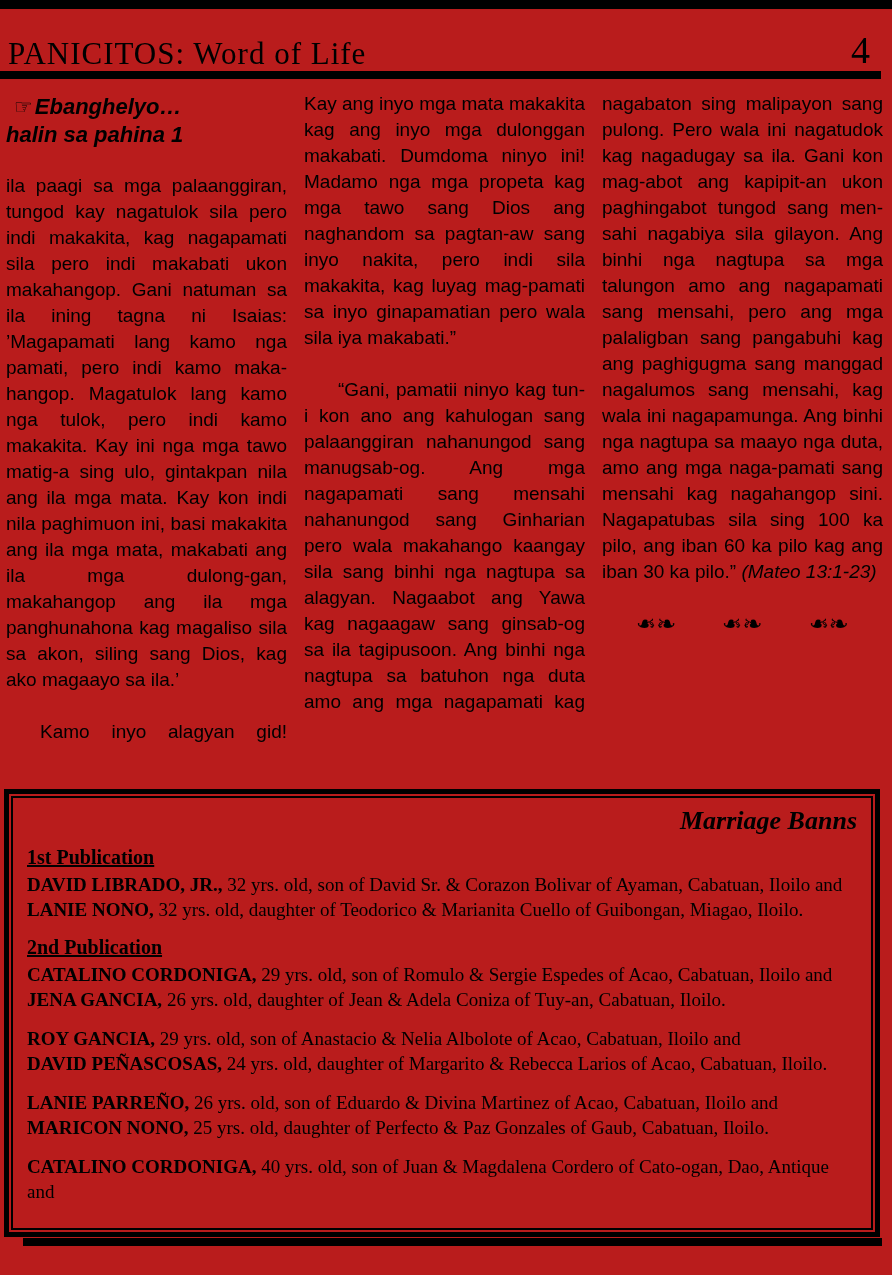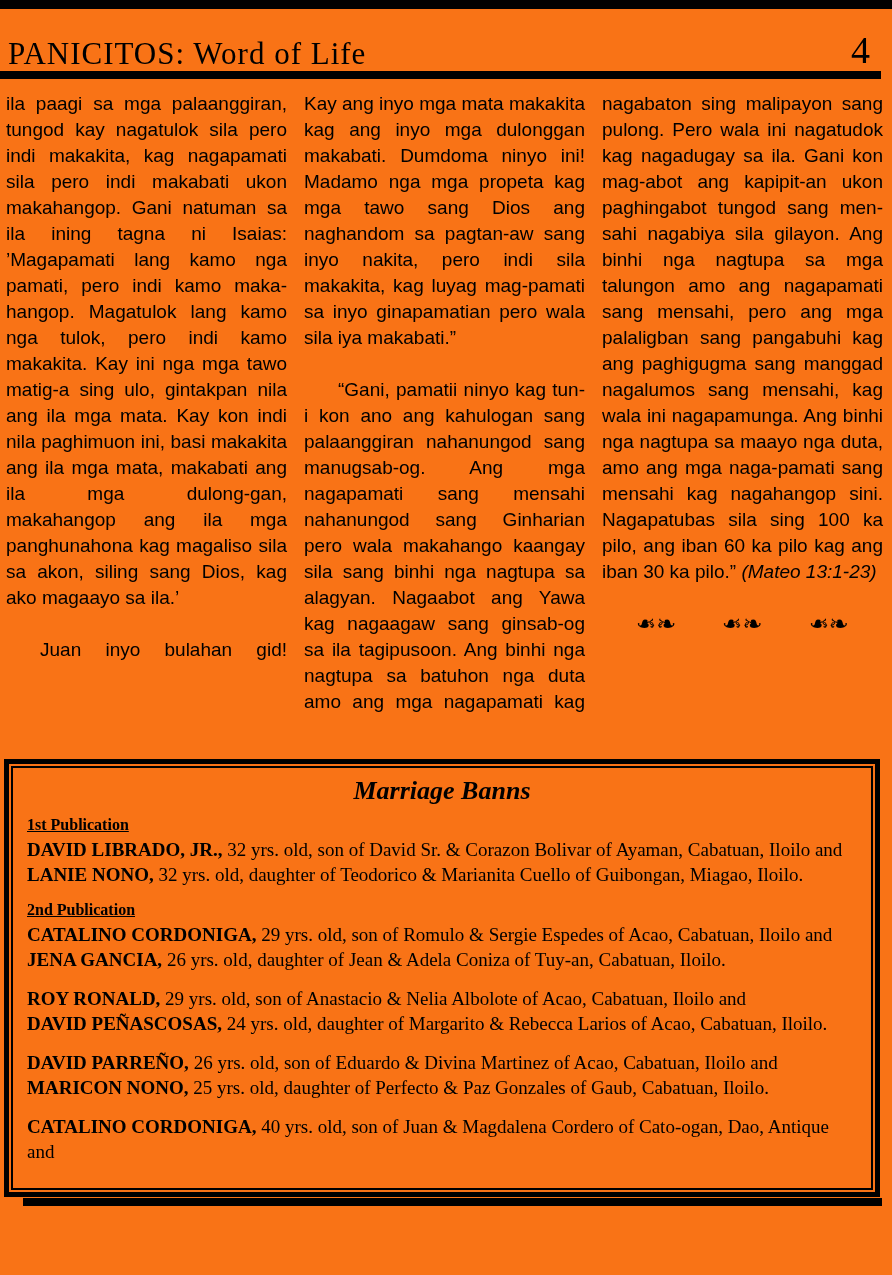--- a/index.html
+++ b/index.html
@@ -1,19 +1,19 @@
 <!DOCTYPE html>
 <html><head>
 <meta charset="utf-8">
 <style>
   html,body{margin:0;padding:0;background:#fff;}
   .page{
     position:relative;
     width:892px;height:1275px;
-    background:#f97316;color:#000;
+    background:#b91c1c;color:#000;
     font-family:"Liberation Sans",sans-serif;
     overflow:hidden;
     box-sizing:border-box;
   }
   .top-bar{height:9px;background:#000;width:100%;}
   .masthead{
     display:flex;justify-content:space-between;align-items:flex-end;
     padding:14px 14px 2px 8px;height:46px;box-sizing:content-box;
   }
   .masthead-title{
@@ -60,26 +60,26 @@
   .banns-outer::after{
     content:"";position:absolute;
     left:14px;right:-7px;bottom:-14px;height:8px;background:#000;
   }
   .banns-inner{
     border:2px solid #000;
     padding:6px 14px 10px 14px;
     font-family:"Liberation Serif",serif;
   }
   .banns-title{
-    text-align:center;font-weight:bold;font-style:italic;
+    text-align:right;font-weight:bold;font-style:italic;
     font-size:26px;margin:2px 0 10px 0;
   }
   .pub-label{
     font-weight:bold;text-decoration:underline;
-    font-size:16px;margin:0 0 3px 0;
+    font-size:20px;margin:0 0 3px 0;
   }
   .pub-label.second{}
   .entry{
     font-size:19px;line-height:25px;
     margin:0 0 14px 0;
   }
 </style>
 </head>
 <body>
 
@@ -89,22 +89,26 @@
 
   <div class="masthead">
     <span class="masthead-title">PANICITOS: Word of Life</span>
     <span class="page-number">4</span>
   </div>
   <div class="header-rule"></div>
 
   <div class="columns">
 
     <div class="col">
+      <div class="article-heading">
+        <span class="hand">☞</span><span>Ebanghelyo…</span><br>
+        <span>halin sa pahina 1</span>
+      </div>
       <p>ila paagi sa mga palaanggiran, tungod kay nagatulok sila pero indi makakita, kag nagapamati sila pero indi makabati ukon makahangop. Gani natuman sa ila ining tagna ni Isaias: ’Magapamati lang kamo nga pamati, pero indi kamo maka-hangop. Magatulok lang kamo nga tulok, pero indi kamo makakita. Kay ini nga mga tawo matig-a sing ulo, gintakpan nila ang ila mga mata. Kay kon indi nila paghimuon ini, basi makakita ang ila mga mata, makabati ang ila mga dulong-gan, makahangop ang ila mga panghunahona kag magaliso sila sa akon, siling sang Dios, kag ako magaayo sa ila.’</p>
-      <p class="indent force-last">Juan inyo bulahan gid!</p>
+      <p class="indent force-last">Kamo inyo alagyan gid!</p>
     </div>
 
     <div class="col">
       <p>Kay ang inyo mga mata makakita kag ang inyo mga dulonggan makabati. Dumdoma ninyo ini! Madamo nga mga propeta kag mga tawo sang Dios ang naghandom sa pagtan-aw sang inyo nakita, pero indi sila makakita, kag luyag mag-pamati sa inyo ginapamatian pero wala sila iya makabati.”</p>
       <p class="indent force-last">“Gani, pamatii ninyo kag tun-i kon ano ang kahulogan sang palaanggiran nahanungod sang manugsab-og. Ang mga nagapamati sang mensahi nahanungod sang Ginharian pero wala makahango kaangay sila sang binhi nga nagtupa sa alagyan. Nagaabot ang Yawa kag nagaagaw sang ginsab-og sa ila tagipusoon. Ang binhi nga nagtupa sa batuhon nga duta amo ang mga nagapamati kag</p>
     </div>
 
     <div class="col">
       <p><span>nagabaton sing malipayon sang pulong. Pero wala ini nagatudok kag nagadugay sa ila. Gani kon mag-abot ang kapipit-an ukon paghingabot tungod sang men-sahi nagabiya sila gilayon. Ang binhi nga nagtupa sa mga talungon amo ang nagapamati sang mensahi, pero ang mga palaligban sang pangabuhi kag ang paghigugma sang manggad nagalumos sang mensahi, kag wala ini nagapamunga. Ang binhi nga nagtupa sa maayo nga duta, amo ang mga naga-pamati sang mensahi kag nagahangop sini. Nagapatubas sila sing 100 ka pilo, ang iban 60 ka pilo kag ang iban 30 ka pilo.”</span> <span class="cite">(Mateo 13:1-23)</span></p>
       <div class="ornaments">
@@ -134,25 +138,25 @@
         <strong>DAVID LIBRADO, JR.,</strong><span> 32 yrs. old, son of David Sr. &amp; Corazon Bolivar of Ayaman, Cabatuan, Iloilo and</span><br>
         <strong>LANIE NONO,</strong><span> 32 yrs. old, daughter of Teodorico &amp; Marianita Cuello of Guibongan, Miagao, Iloilo.</span>
       </p>
 
       <div class="pub-label second">2nd Publication</div>
       <p class="entry">
         <strong>CATALINO CORDONIGA,</strong><span> 29 yrs. old, son of Romulo &amp; Sergie Espedes of Acao, Cabatuan, Iloilo and</span><br>
         <strong>JENA GANCIA,</strong><span> 26 yrs. old, daughter of Jean &amp; Adela Coniza of Tuy-an, Cabatuan, Iloilo.</span>
       </p>
       <p class="entry">
-        <strong>ROY RONALD,</strong><span> 29 yrs. old, son of Anastacio &amp; Nelia Albolote of Acao, Cabatuan, Iloilo and</span><br>
+        <strong>ROY GANCIA,</strong><span> 29 yrs. old, son of Anastacio &amp; Nelia Albolote of Acao, Cabatuan, Iloilo and</span><br>
         <strong>DAVID PEÑASCOSAS,</strong><span> 24 yrs. old, daughter of Margarito &amp; Rebecca Larios of Acao, Cabatuan, Iloilo.</span>
       </p>
       <p class="entry">
-        <strong>DAVID PARREÑO,</strong><span> 26 yrs. old, son of Eduardo &amp; Divina Martinez of Acao, Cabatuan, Iloilo and</span><br>
+        <strong>LANIE PARREÑO,</strong><span> 26 yrs. old, son of Eduardo &amp; Divina Martinez of Acao, Cabatuan, Iloilo and</span><br>
         <strong>MARICON NONO,</strong><span> 25 yrs. old, daughter of Perfecto &amp; Paz Gonzales of Gaub, Cabatuan, Iloilo.</span>
       </p>
       <p class="entry">
         <strong>CATALINO CORDONIGA,</strong><span> 40 yrs. old, son of Juan &amp; Magdalena Cordero of Cato-ogan, Dao, Antique and</span><br>
         
       </p>
 
     </div>
   </div>
 

